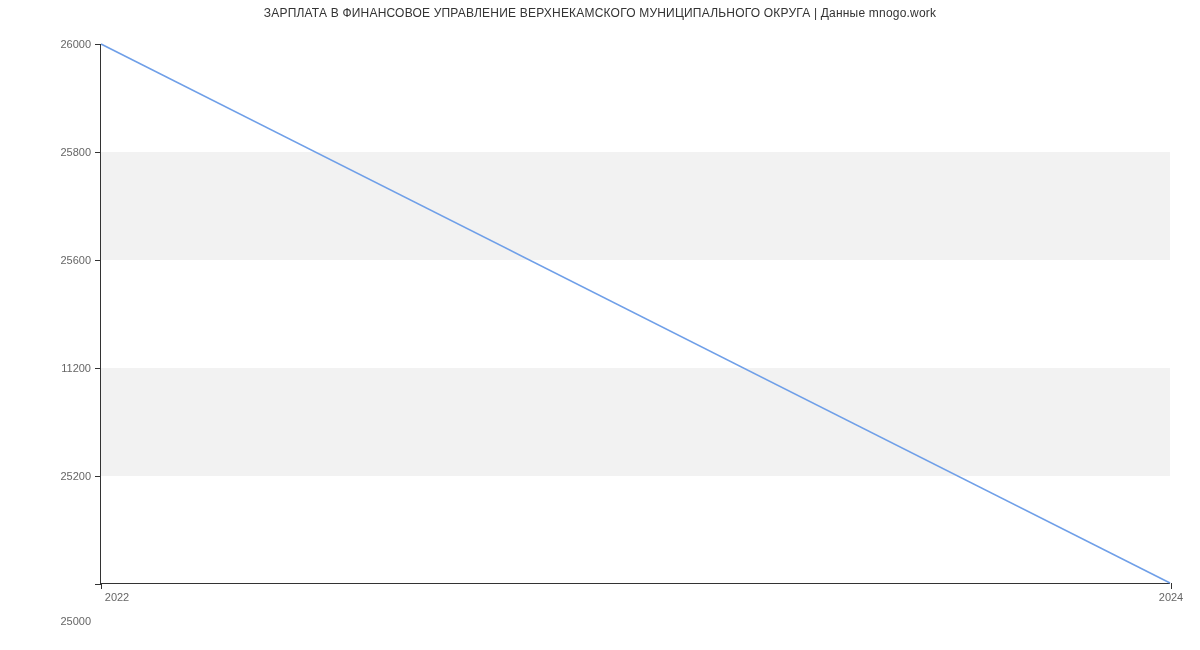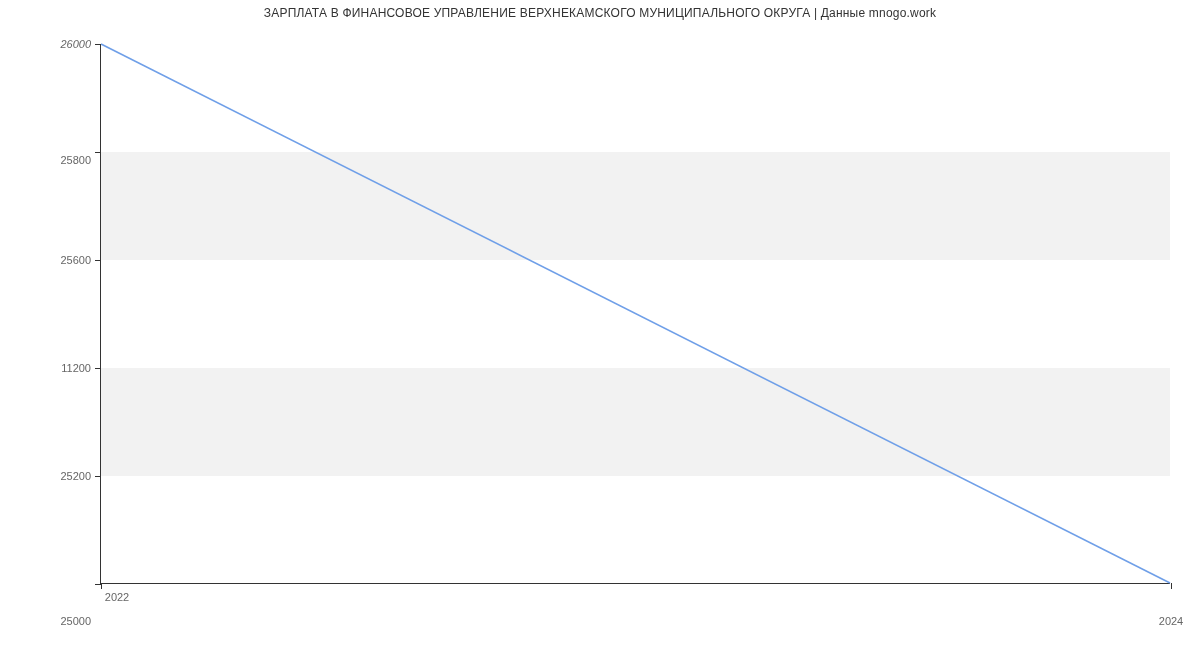--- a/index.html
+++ b/index.html
@@ -96,21 +96,21 @@
       </svg>
   <div class="y-tick" style="top: 540px;"></div>
       <div class="y-label" style="top: 540px; margin-top: 37px;">25000</div>
       <div class="y-tick" style="top: 432px;"></div>
       <div class="y-label" style="top: 432px; text-align: center;">25200</div>
       <div class="y-tick" style="top: 324px;"></div>
       <div class="y-label" style="top: 324px;">11200</div>
       <div class="y-tick" style="top: 216px;"></div>
       <div class="y-label" style="top: 216px;">25600</div>
       <div class="y-tick" style="top: 108px;"></div>
-      <div class="y-label" style="top: 116px;">25800</div>
+      <div class="y-label" style="top: 108px;">25800</div>
       <div class="y-tick" style="top: 0px;"></div>
-      <div class="y-label" style="top: 0px; font-style: italic;">26000</div>
+      <div class="y-label" style="top: 0px;">26000</div>
       <div class="x-tick" style="left: 0px;"></div>
       <div class="x-label" style="left: 16px;">2022</div>
       <div class="x-tick" style="left: 1070px;"></div>
-      <div class="x-label" style="left: 1070px; margin-top: 24px;">2024</div>
+      <div class="x-label" style="left: 1070px;">2024</div>
     </div>
 </div>
 
 </body></html>

